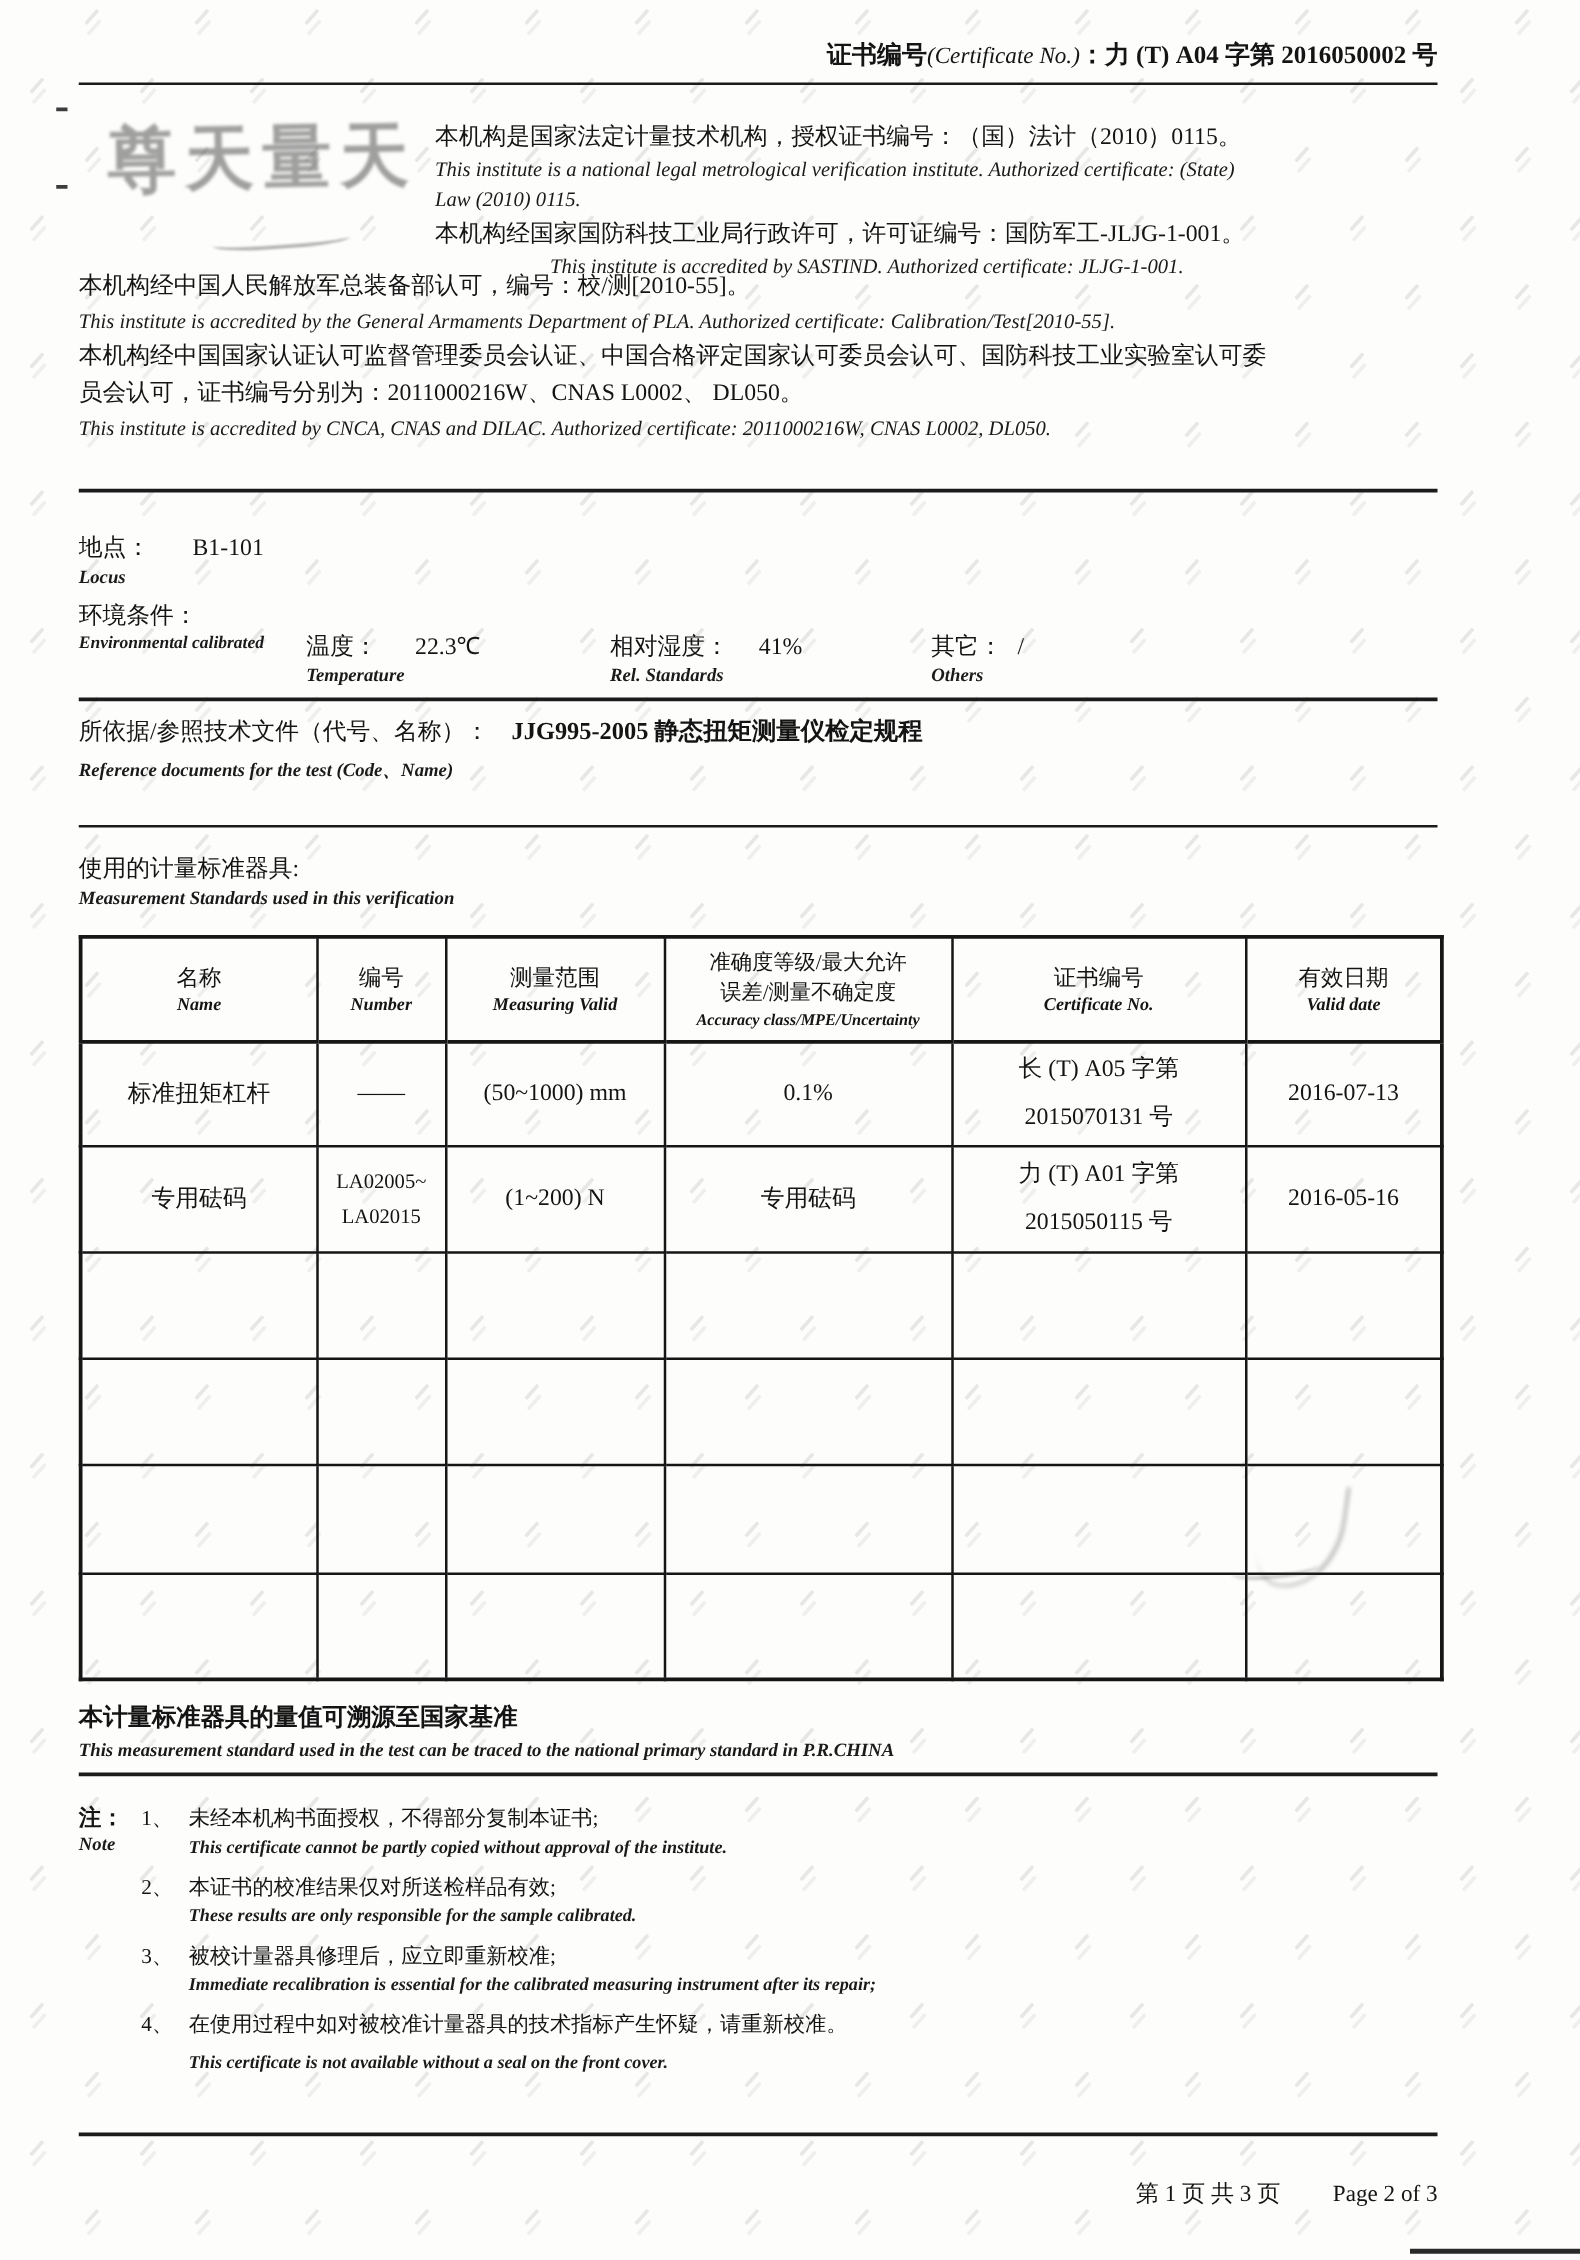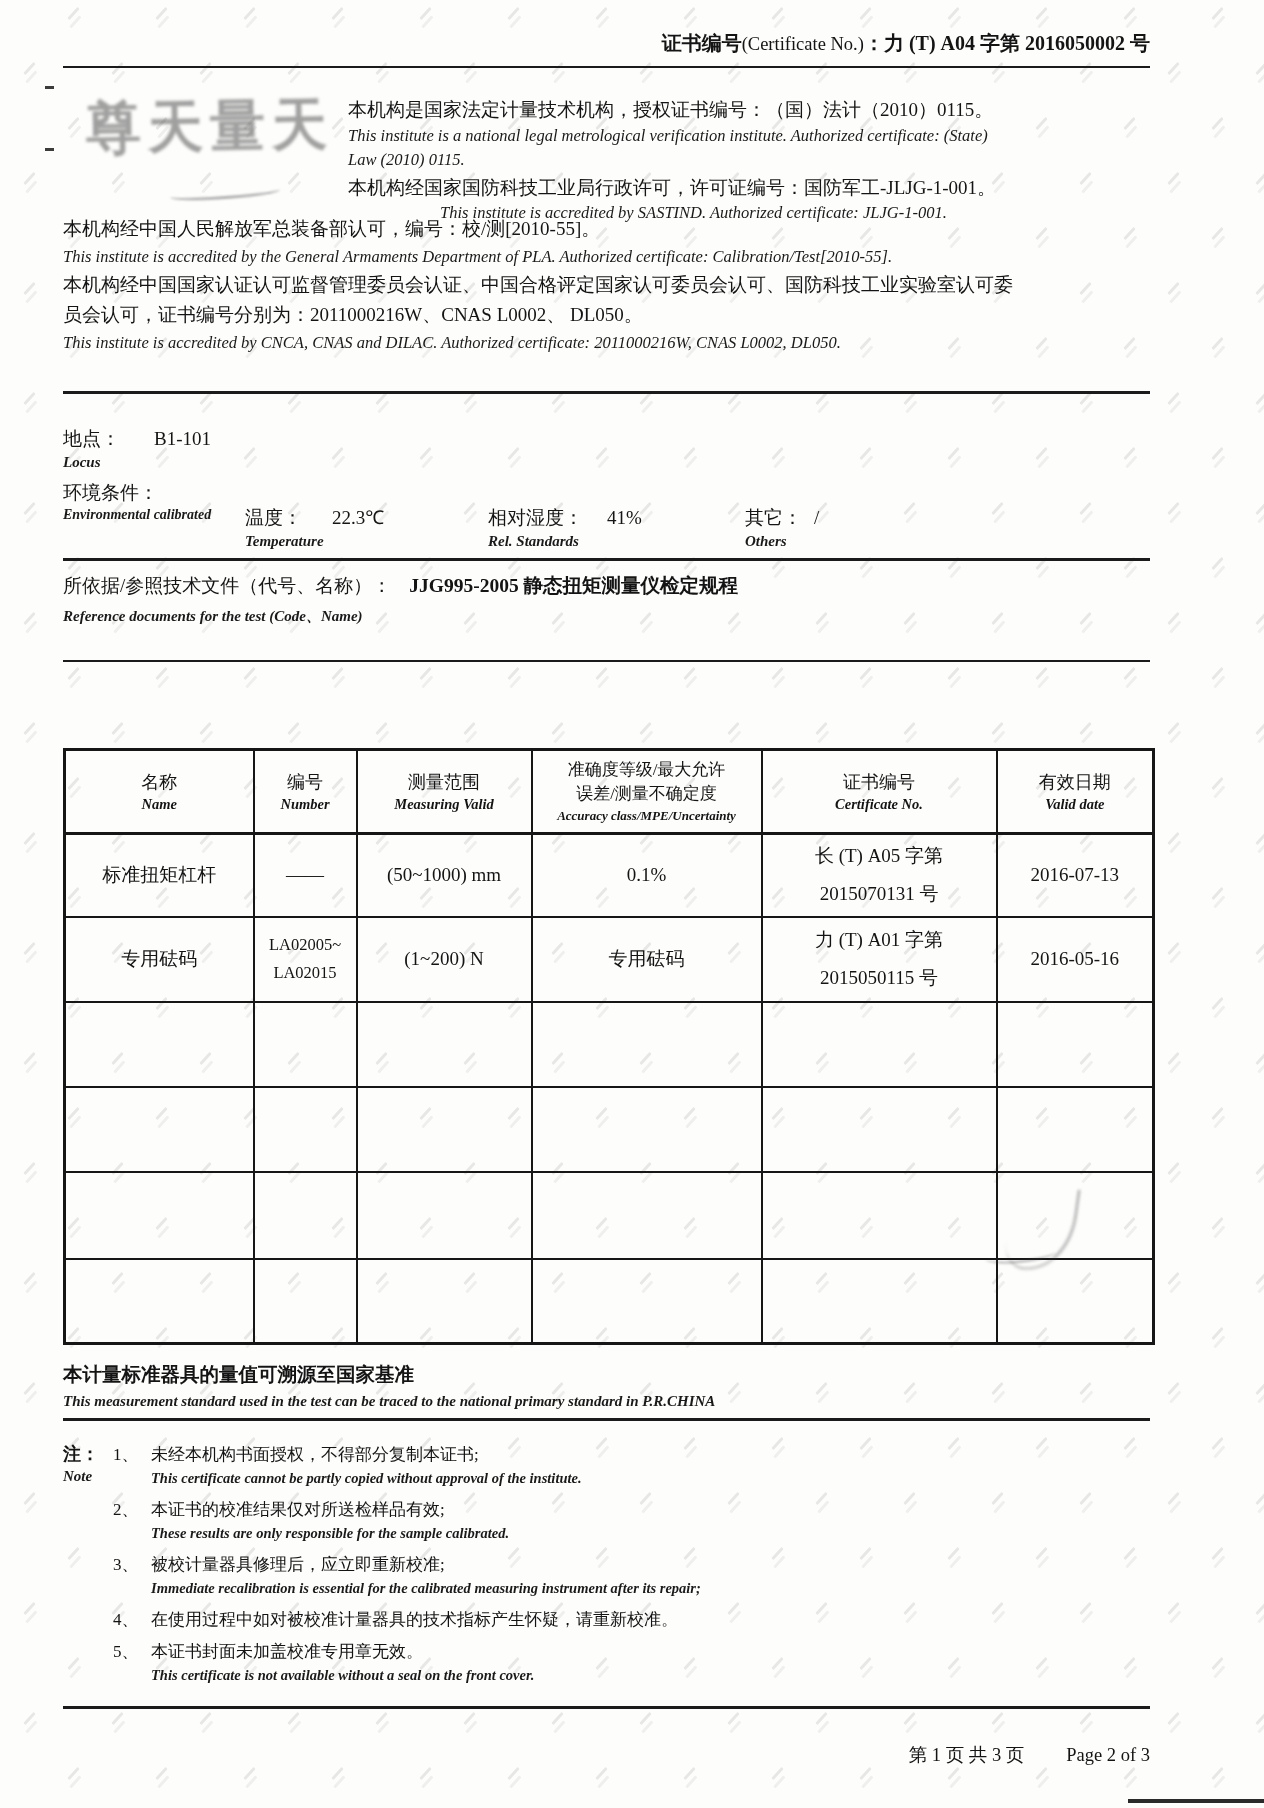--- a/index.html
+++ b/index.html
@@ -19,21 +19,21 @@
   .rule { position:absolute; left:63px; width:1087px; background:#1b1b1b; }
 
   .cn   { font-size:19px; color:#151515; }
   .en-b { font-style:italic; font-weight:bold; font-size:15px; color:#1a1a1a; }
   .en-n { font-style:italic; font-weight:normal; font-size:16.5px; color:#1a1a1a; }
   .nowrap { white-space:nowrap; }
 
   
   #cert-line { top:30px; right:114px; font-size:20px; white-space:nowrap; }
   #cert-line .lbl { font-weight:bold; }
-  #cert-line .lbl-en { font-size:18.5px; }
+  #cert-line .lbl-en { font-style:italic; font-size:18.5px; }
   #cert-line .val { font-weight:bold; }
 
   
   #logo { left:86px; top:90px; width:260px; height:125px; }
   #logo .chars { font-size:55px; font-weight:bold; letter-spacing:7px; color:#4a4a4a;
                  opacity:.52; filter:blur(1.4px); transform:scaleY(1.04) rotate(-1deg); }
   #logo .squiggle { position:absolute; left:84px; top:96px; width:110px; height:10px;
                  border-bottom:3px solid rgba(20,20,20,0.32); border-radius:45%;
                  filter:blur(1px); transform:rotate(-4deg); }
 
@@ -675,20 +675,24 @@
 
     <div class="abs" id="ref">
       <div class="line1">
         <span class="cn">所依据/参照技术文件（代号、名称）：</span><span class="rval">JJG995-2005 静态扭矩测量仪检定规程</span>
       </div>
       <div class="sub en-b">Reference documents for the test (Code、Name)</div>
     </div>
 
     <div class="rule" id="rule4"></div>
 
+    <div class="abs" id="stitle">
+      <div class="t1">使用的计量标准器具:</div>
+      <div class="t2 en-b">Measurement Standards used in this verification</div>
+    </div>
 
     <table id="stable">
       <colgroup>
         <col style="width:189px">
           <col style="width:103px">
           <col style="width:175px">
         <col style="width:230px">
           <col style="width:235px">
           <col style="width:157px">
       </colgroup>
@@ -794,21 +798,20 @@
           <div class="row-en en-b">These results are only responsible for the sample calibrated.</div>
         </div>
         <div class="nitem">
           <div class="row-cn"><span class="nno">3、</span><span>被校计量器具修理后，应立即重新校准;</span></div>
           <div class="row-en en-b">Immediate recalibration is essential for the calibrated measuring instrument after its repair;</div>
         </div>
         <div class="nitem">
           <div class="row-cn"><span class="nno">4、</span><span>在使用过程中如对被校准计量器具的技术指标产生怀疑，请重新校准。</span></div>
         </div>
         <div class="nitem">
-          <div class="row-cn"><span class="nno">5、</span><span>本证书封面未加盖校准专用章无效。</span></div>
           <div class="row-en en-b">This certificate is not available without a seal on the front cover.</div>
         </div>
       </div>
     </div>
 
     <div class="rule" id="rule6"></div>
 
     <div class="abs" id="footer">
       <span>第 1 页 共 3 页</span><span class="gap"></span><span>Page 2 of 3</span>
     </div>

